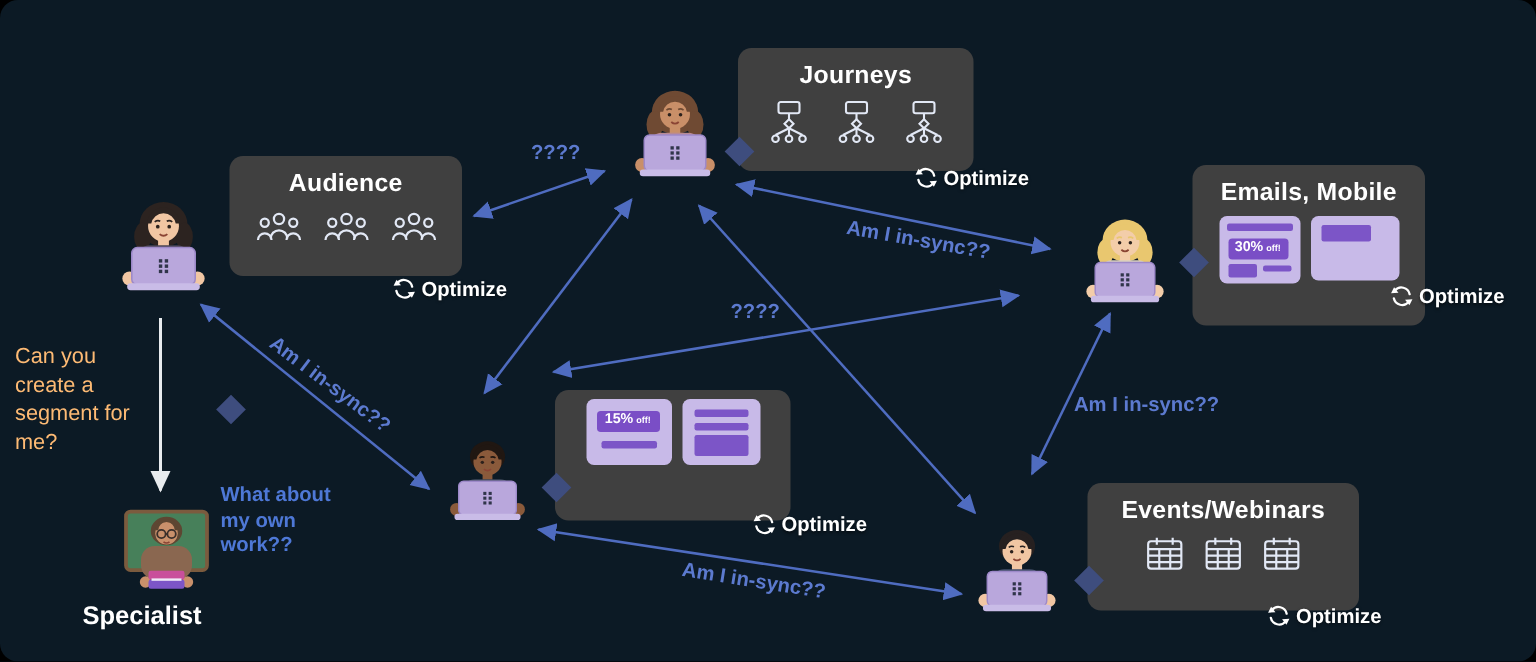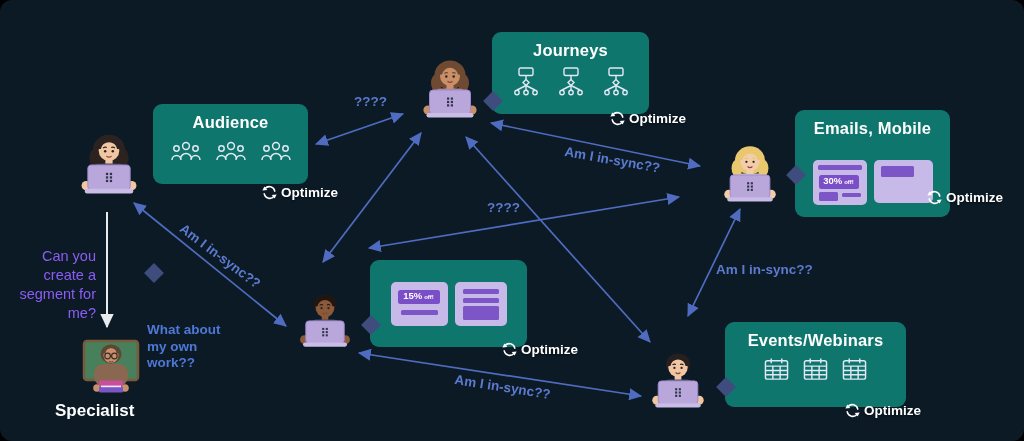--- a/index.html
+++ b/index.html
@@ -2,35 +2,35 @@
 <html><head>
 <meta charset="utf-8">
 <style>
   html,body{margin:0;padding:0;background:#000;}
   #stage{
     position:relative;width:1024px;height:441px;overflow:hidden;
     background:#0C1A25;border-radius:12px;
     font-family:"Liberation Sans",sans-serif;
   }
   #arrow-layer{position:absolute;left:0;top:0;z-index:1;}
-  .card{position:absolute;background:#0f766e;border-radius:9px;color:#fff;z-index:3;}
+  .card{position:absolute;background:#404040;border-radius:9px;color:#fff;z-index:3;}
   .card-title{text-align:center;font-weight:700;font-size:16.5px;padding-top:9px;letter-spacing:.2px;}
   .tail{position:absolute;width:14px;height:14px;background:#3E4D7E;transform:rotate(45deg);left:-6px;z-index:-1;}
   .icon-row{display:flex;justify-content:center;align-items:center;gap:13px;margin-top:7px;}
-  .thumb-row{display:flex;justify-content:center;align-items:flex-start;gap:7px;margin-top:22px;text-align:right;}
+  .thumb-row{display:flex;justify-content:center;align-items:flex-start;gap:7px;margin-top:6px;text-align:right;}
   .thumb{background:#C8BAE8;border-radius:5px;position:relative;}
   .t-el{position:absolute;background:#7C55C7;border-radius:1.5px;}
   .badge{position:absolute;background:#7A4EC6;border-radius:2.5px;color:#fff;display:flex;align-items:baseline;justify-content:center;gap:2px;}
   .badge .pct{font-weight:700;font-size:9.5px;}
   .badge .suf{font-weight:700;font-size:6px;}
   .optimize{position:absolute;display:flex;align-items:center;gap:3px;z-index:4;}
   .optimize span{font-weight:700;font-size:13.5px;color:#fff;text-shadow:0 1px 2px rgba(0,0,0,.55);}
   .alabel{position:absolute;color:#5C7ACF;font-size:13.5px;font-weight:600;white-space:nowrap;transform-origin:0 0;z-index:2;}
   .speech{position:absolute;white-space:pre-line;z-index:2;}
-  #speech-segment{left:10px;top:247px;width:86px;text-align:right;color:#8b5cf6;font-size:14.5px;line-height:1.3;}
+  #speech-segment{left:10px;top:229px;width:86px;color:#fdba74;font-size:14.5px;line-height:1.3;}
   #speech-ownwork{left:147px;top:322px;color:#4E78D6;font-size:13.5px;font-weight:600;line-height:1.24;}
   #specialist-label{position:absolute;left:55px;top:401px;width:114px;text-align:left;color:#fff;font-weight:700;font-size:17px;z-index:2;}
   .avatar{position:absolute;z-index:3;}
   svg{display:block;}
 </style>
 </head>
 <body>
 
 <div id="stage">
 

